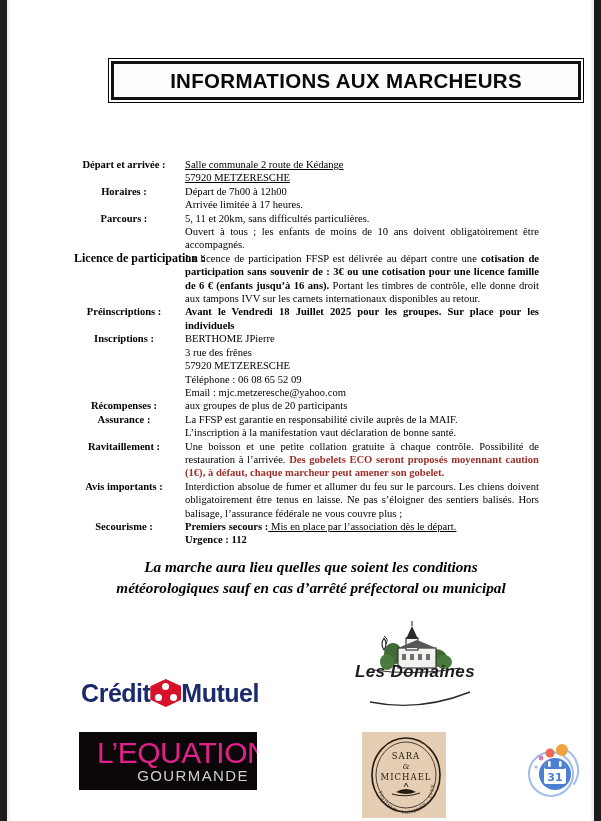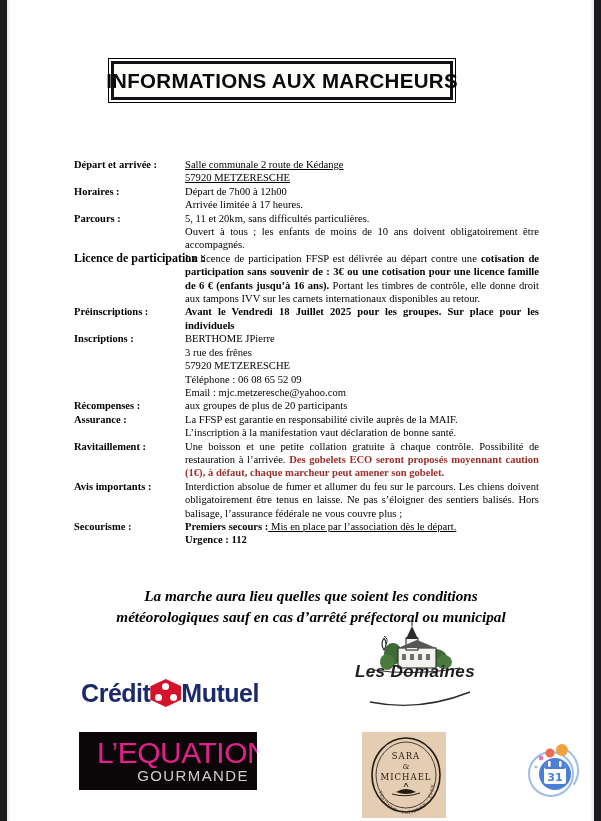--- a/index.html
+++ b/index.html
@@ -28,21 +28,21 @@
   .sheet {
     position: absolute;
     left: 11px; right: 11px; top: 0; bottom: 0;
     background: #ffffff;
   }
 
   
   .title-wrap {
     position: absolute;
     left: 97px; top: 58px;
-    width: 348px; height: 45px;
+    width: 476px; height: 45px;
   }
   .title-outer {
     width: 100%; height: 100%;
     border: 1px solid #000;
     padding: 2px;
     background: #ffffff;
   }
   .title-inner {
     width: 100%; height: 100%;
     border: 3px solid #111;
@@ -61,21 +61,21 @@
   
   .info {
     position: absolute;
     left: 63px; top: 158px;
     width: 465px;
   }
   .row { display: flex; align-items: flex-start; }
   .lbl {
     width: 111px;
     flex: 0 0 111px;
-    text-align: left;
+    text-align: center;
     padding-right: 11px;
     font-weight: bold;
     font-size: 10.5px;
     line-height: 13.4px;
     color: #000;
     white-space: nowrap;
   }
   .lbl.small { font-size: 12px; }
   .val {
     flex: 1 1 auto;
@@ -86,21 +86,21 @@
   }
   .val p { margin: 0; }
   .val .just { text-align: justify; text-align-last: left; }
   .u { text-decoration: underline; }
   .b { font-weight: bold; }
   .red { color: #9d2f2a; font-weight: bold; }
 
   
   .closing {
     position: absolute;
-    left: 60px; top: 585px;
+    left: 60px; top: 556px;
     width: 480px;
     text-align: center;
     font-style: italic;
     font-weight: bold;
     font-size: 15.2px;
     line-height: 21px;
     color: #000;
   }
 
   

